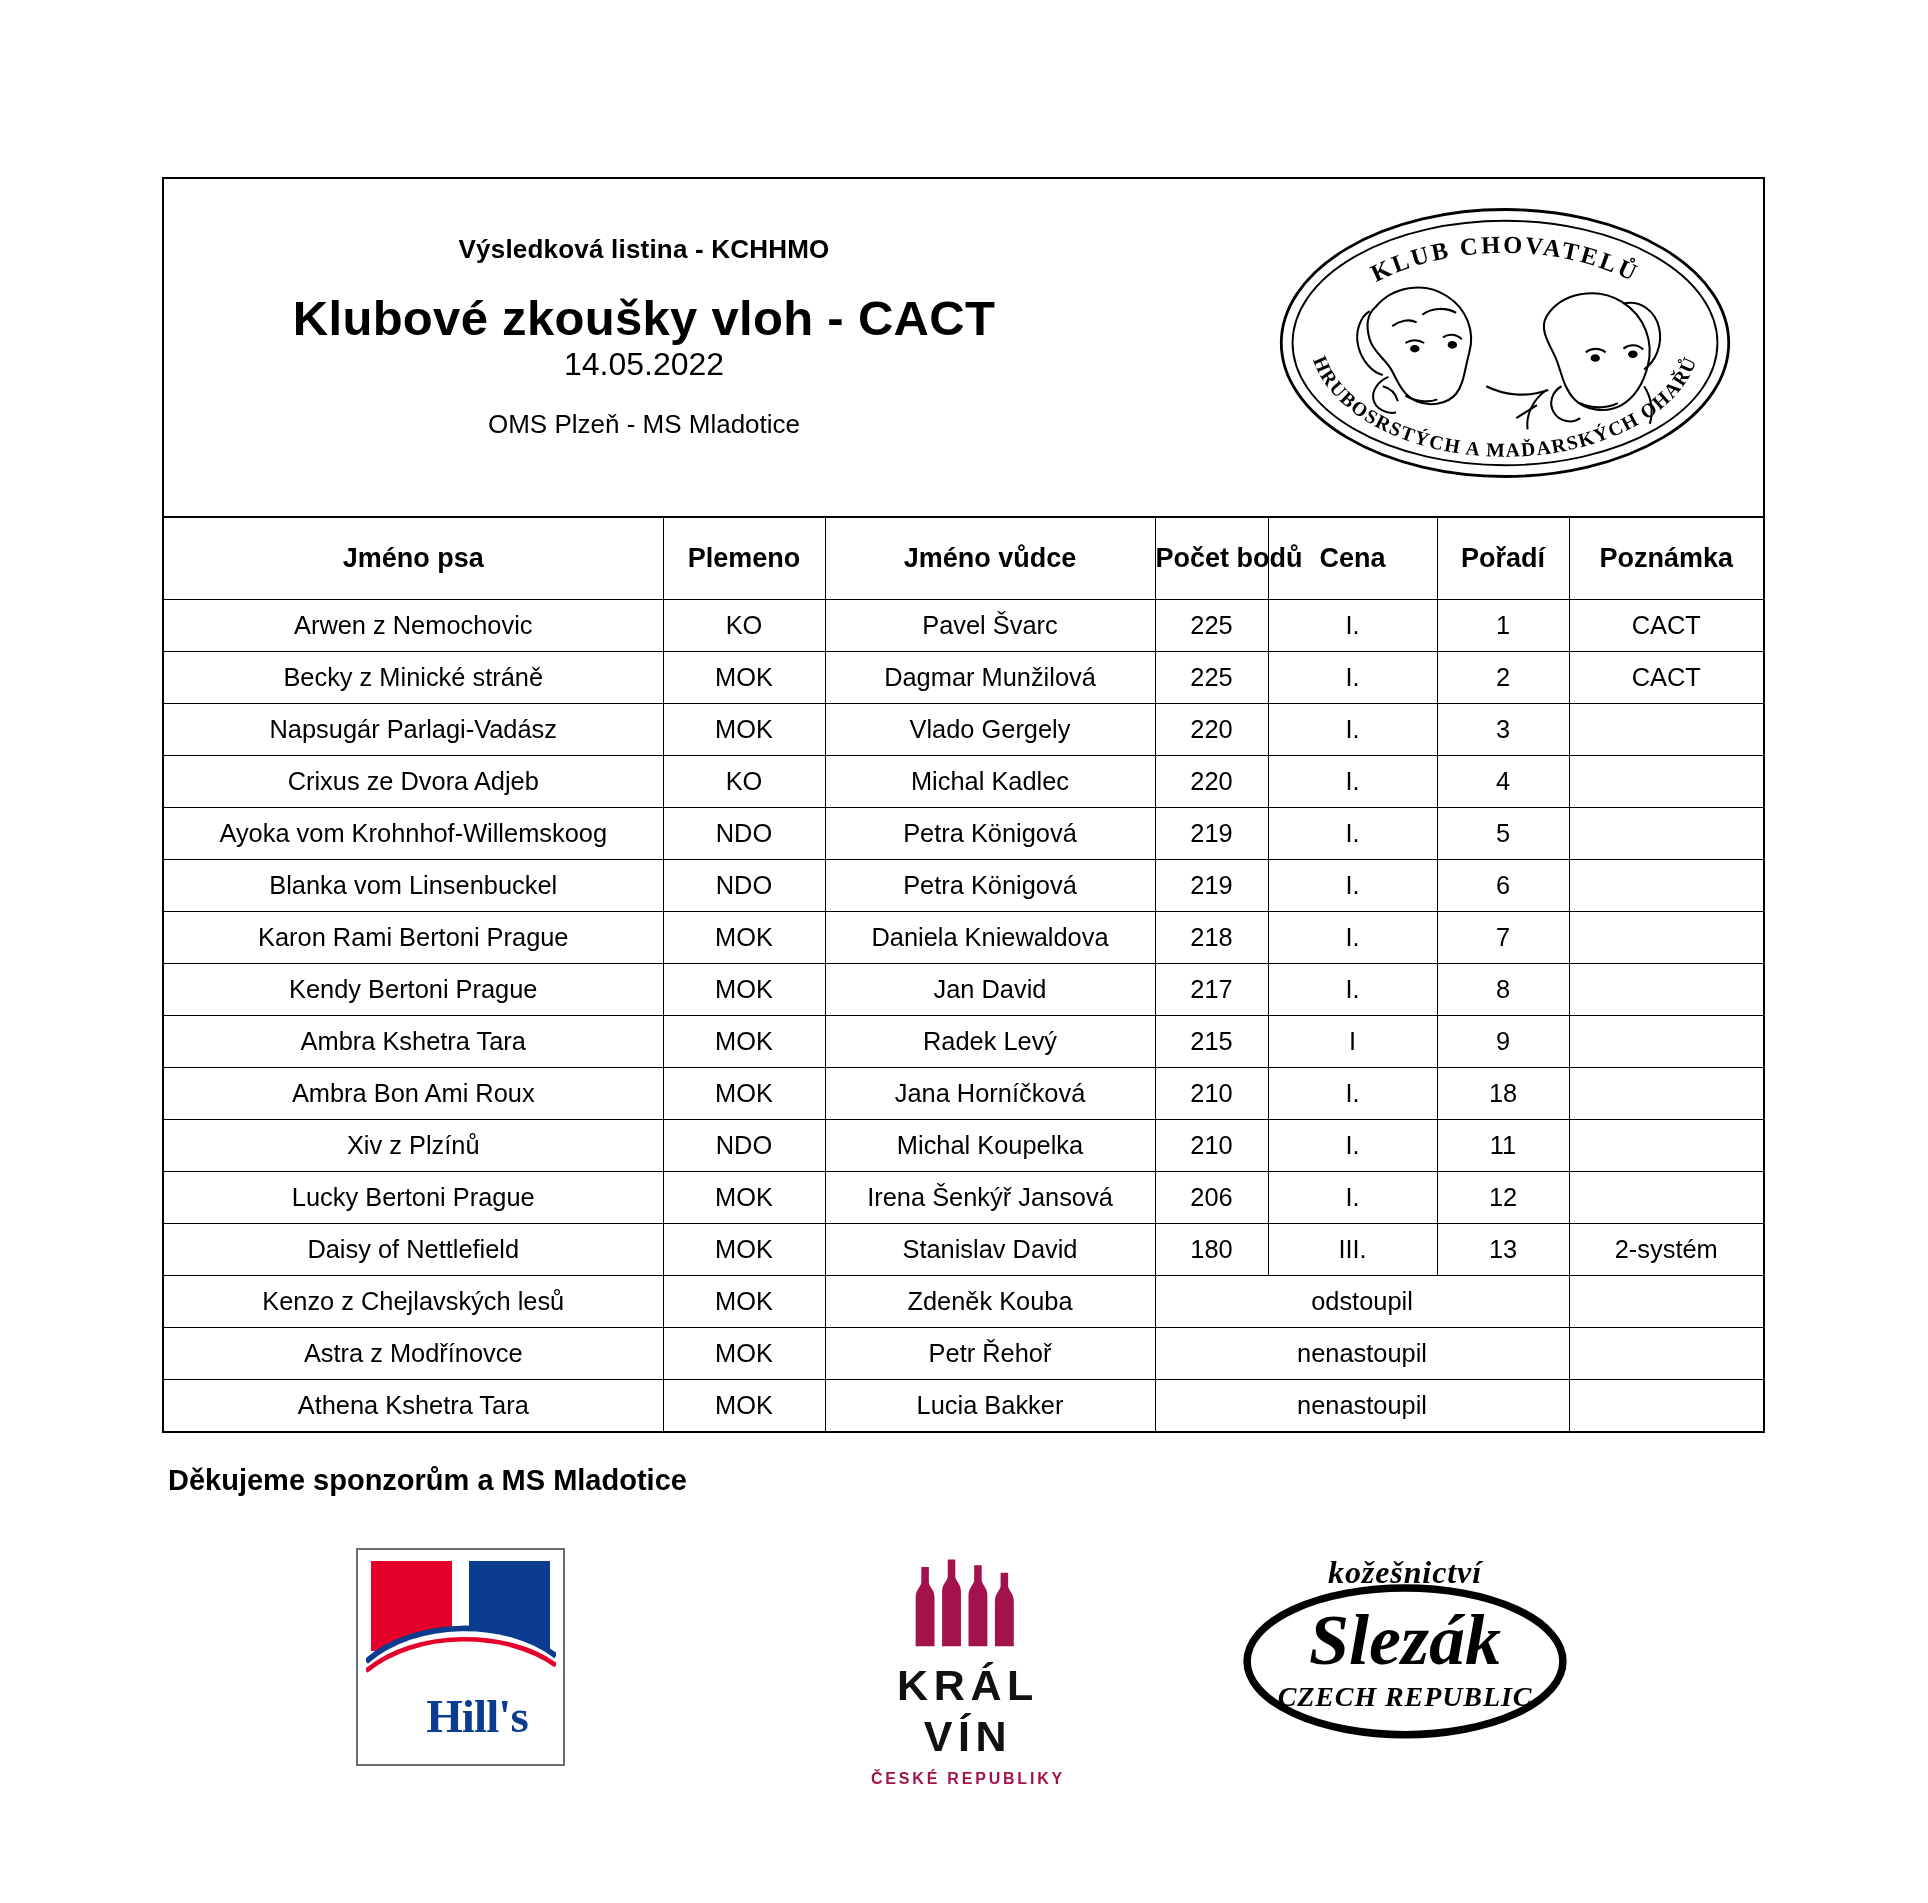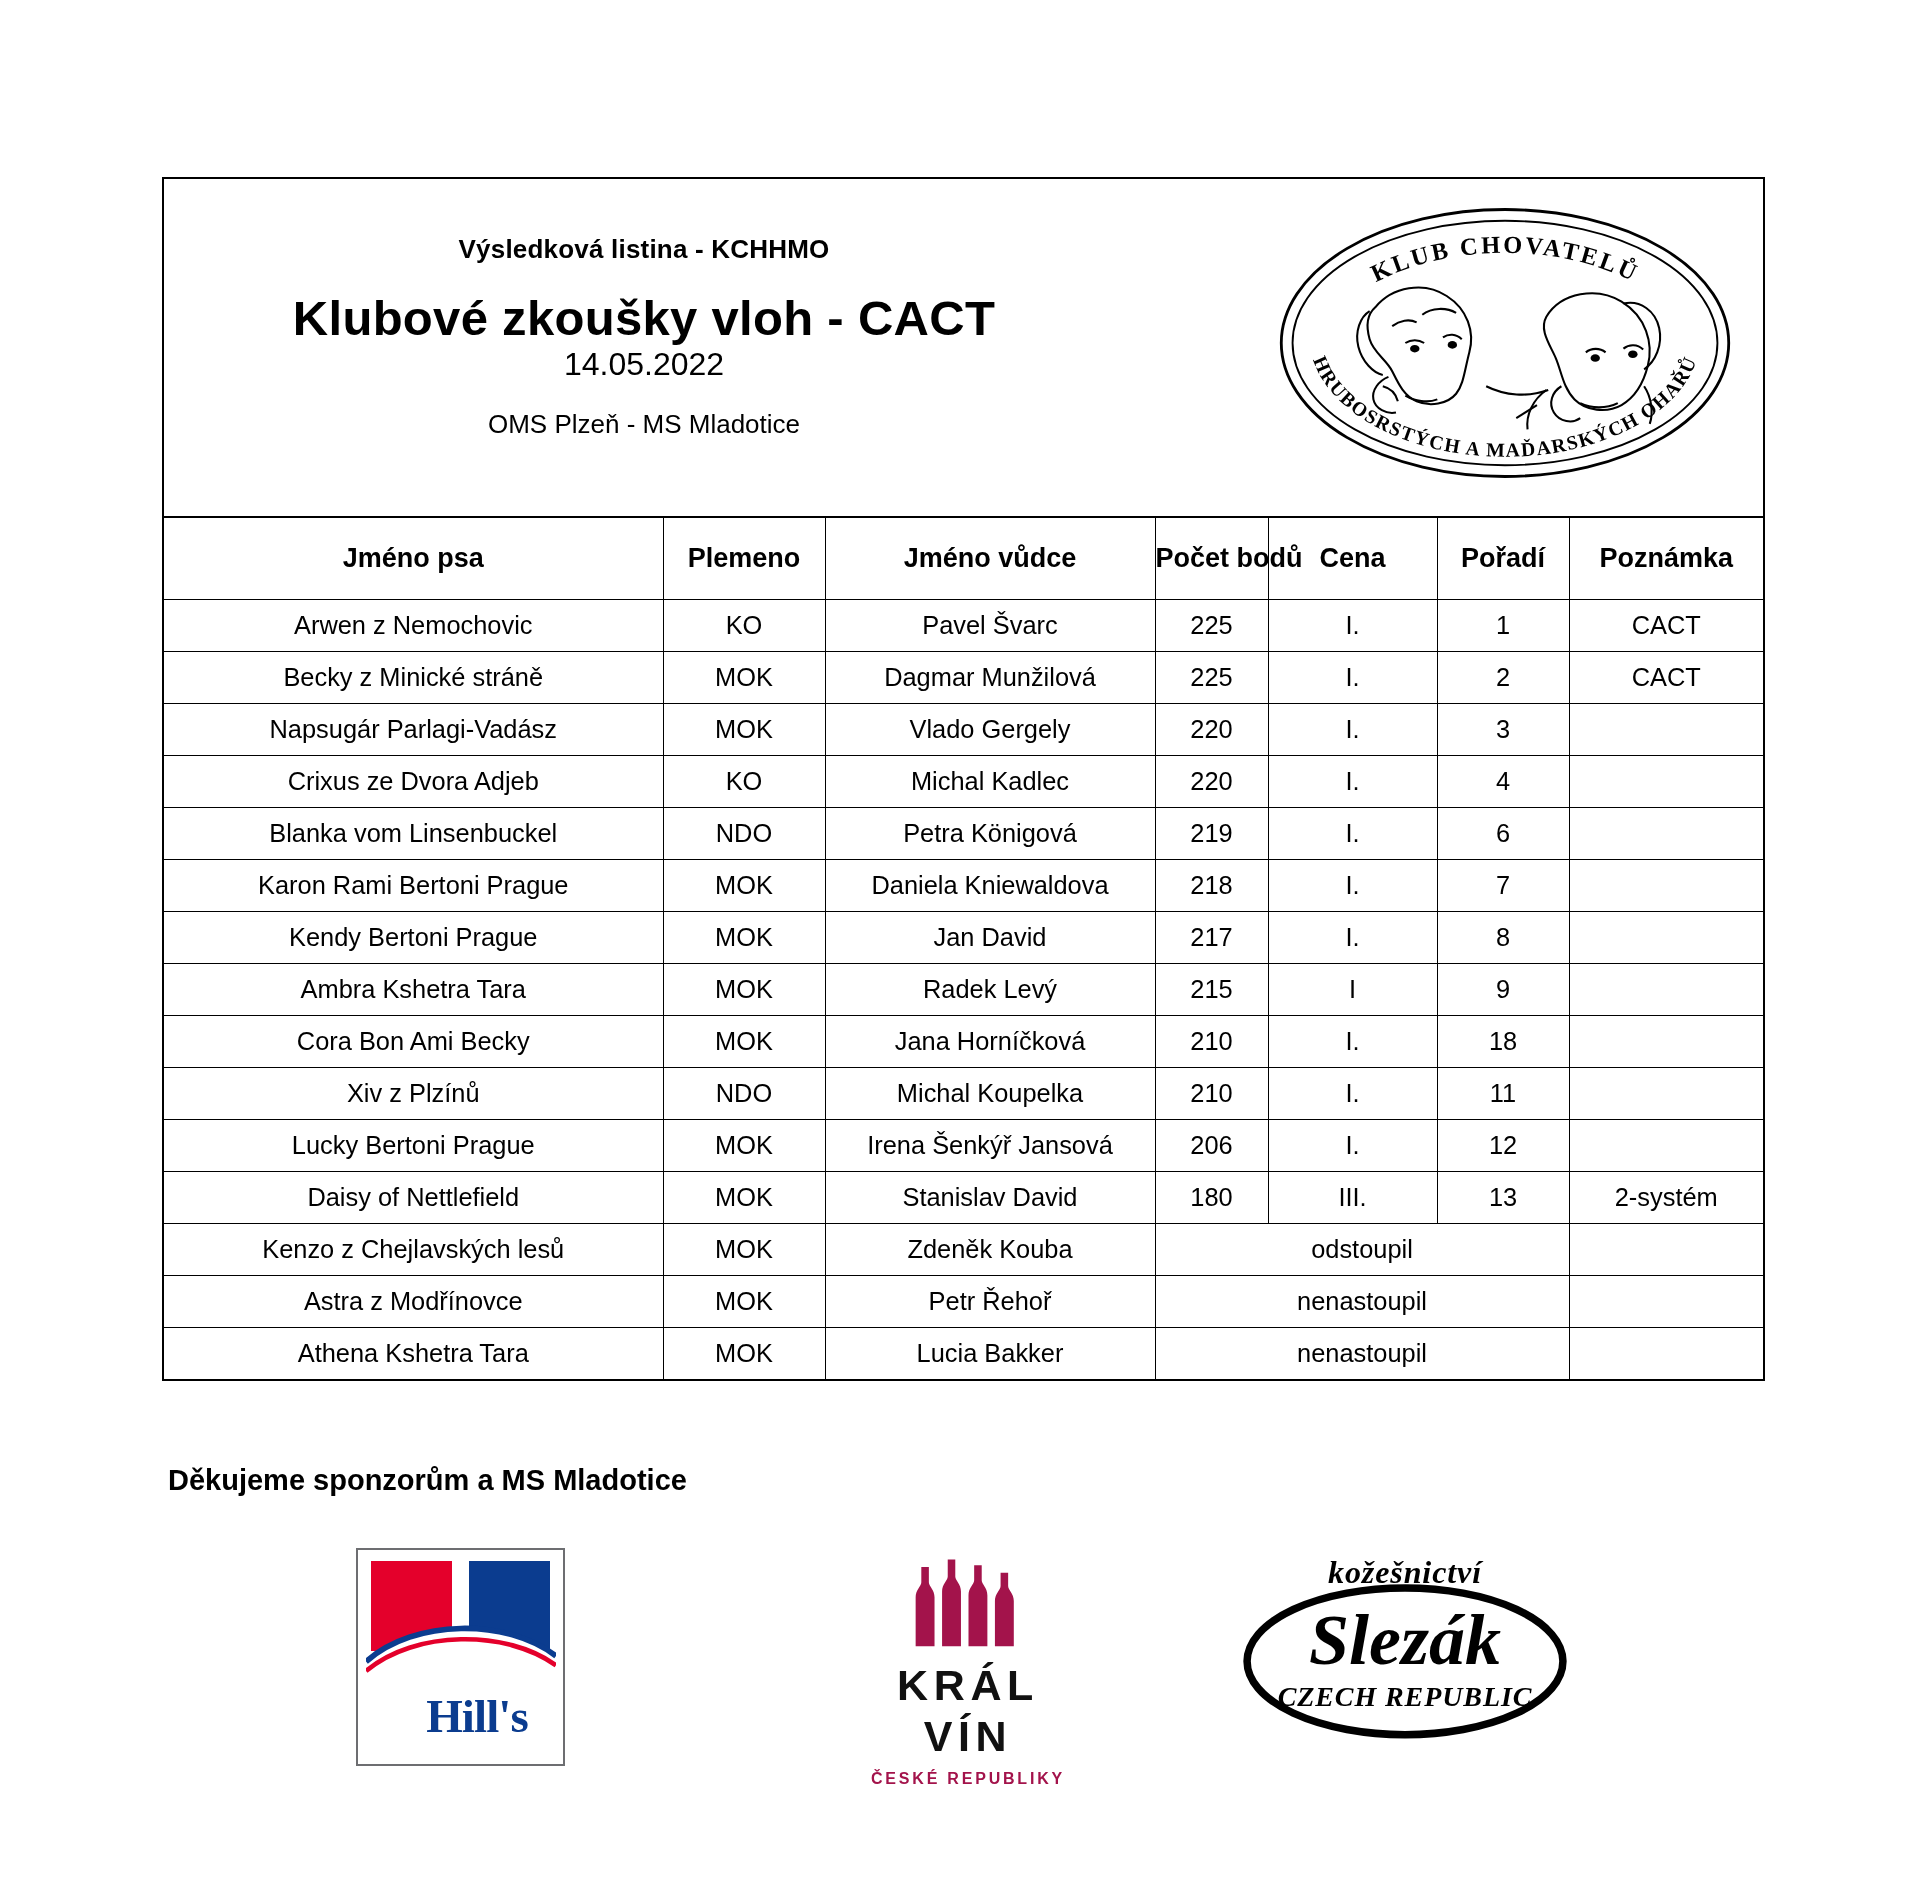--- a/index.html
+++ b/index.html
@@ -357,20 +357,29 @@
         <tr>
           <td>Crixus ze Dvora Adjeb</td>
           <td>KO</td>
           <td>Michal Kadlec</td>
           <td>220</td>
           <td>I.</td>
           <td>4</td>
           <td></td>
         </tr>
         <tr>
+          <td>Ayoka vom Krohnhof-Willemskoog</td>
+          <td>NDO</td>
+          <td>Petra Königová</td>
+          <td>219</td>
+          <td>I.</td>
+          <td>5</td>
+          <td></td>
+        </tr>
+        <tr>
           <td>Blanka vom Linsenbuckel</td>
           <td>NDO</td>
           <td>Petra Königová</td>
           <td>219</td>
           <td>I.</td>
           <td>6</td>
           <td></td>
         </tr>
         <tr>
           <td>Karon Rami Bertoni Prague</td>
@@ -393,21 +402,21 @@
         <tr>
           <td>Ambra Kshetra Tara</td>
           <td>MOK</td>
           <td>Radek Levý</td>
           <td>215</td>
           <td>I</td>
           <td>9</td>
           <td></td>
         </tr>
         <tr>
-          <td>Cora Bon Ami Becky</td>
+          <td>Ambra Bon Ami Roux</td>
           <td>MOK</td>
           <td>Jana Horníčková</td>
           <td>210</td>
           <td>I.</td>
           <td>18</td>
           <td></td>
         </tr>
         <tr>
           <td>Xiv z Plzínů</td>
           <td>NDO</td>

